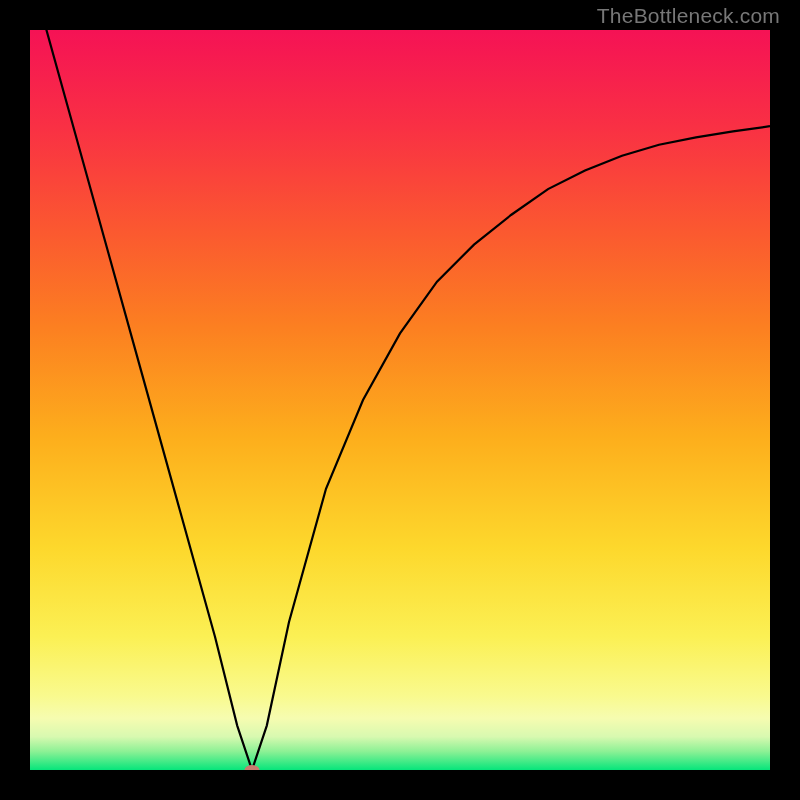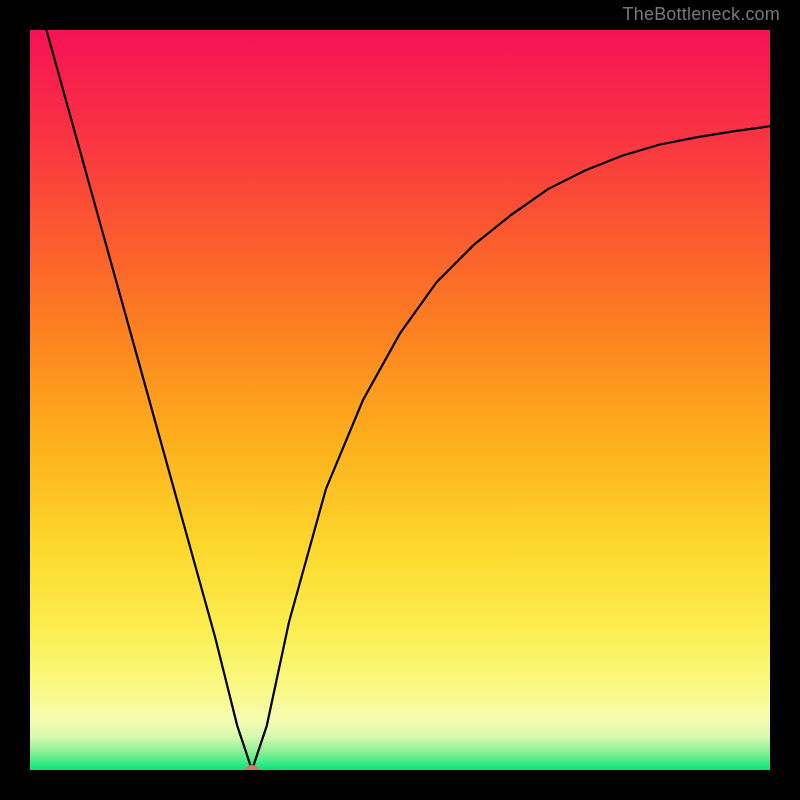--- a/index.html
+++ b/index.html
@@ -52,21 +52,21 @@
     height: 10px;
     border-radius: 50% / 50%;
     background: #c77b6f;
     transform: translate(-50%, -50%);
   }
   .watermark {
     position: absolute;
     top: 4px;
     right: 20px;
     color: #777;
-    font-size: 18px;
+    font-size: 21px;
     font-weight: 500;
     font-family: Arial, sans-serif;
     letter-spacing: 0.2px;
   }
 </style>
 </head>
 <body>
 
 <div class="frame">
 

